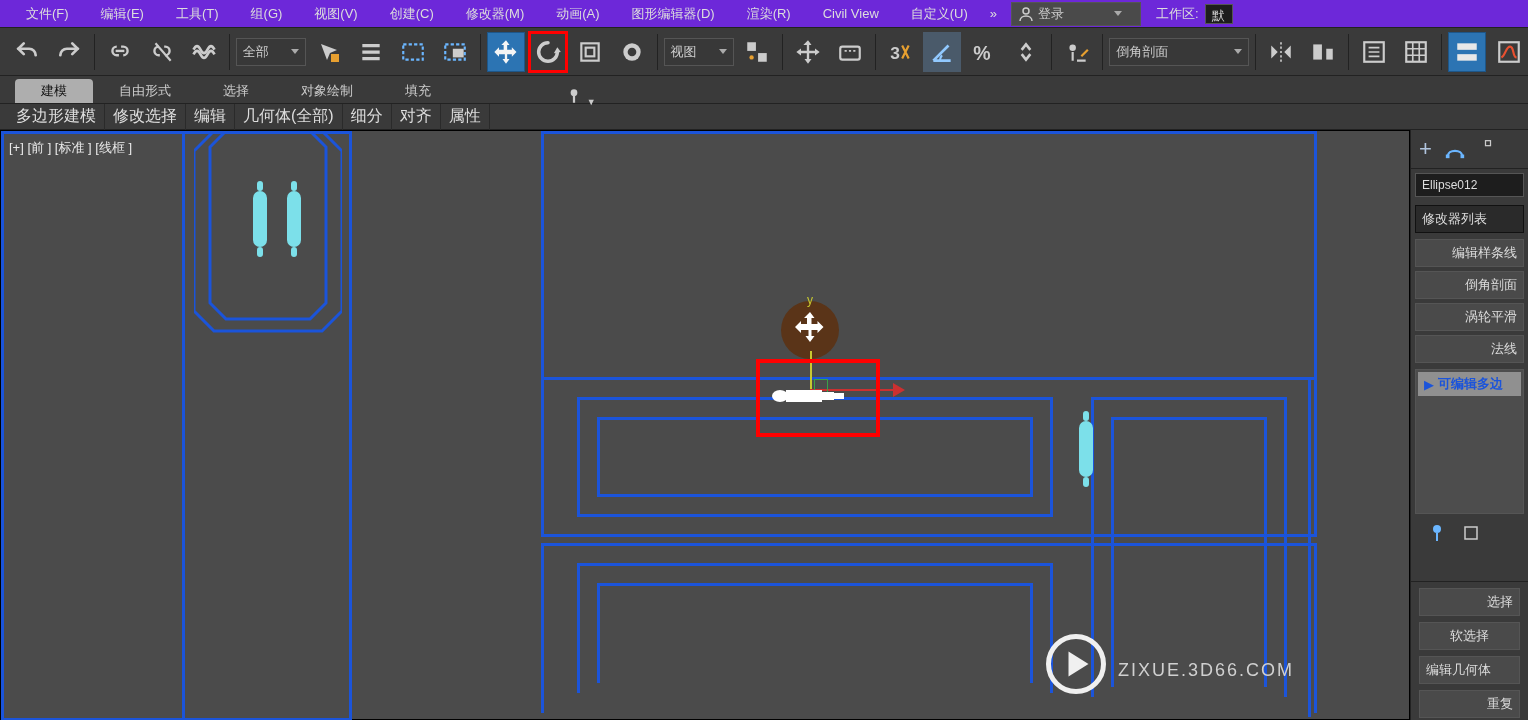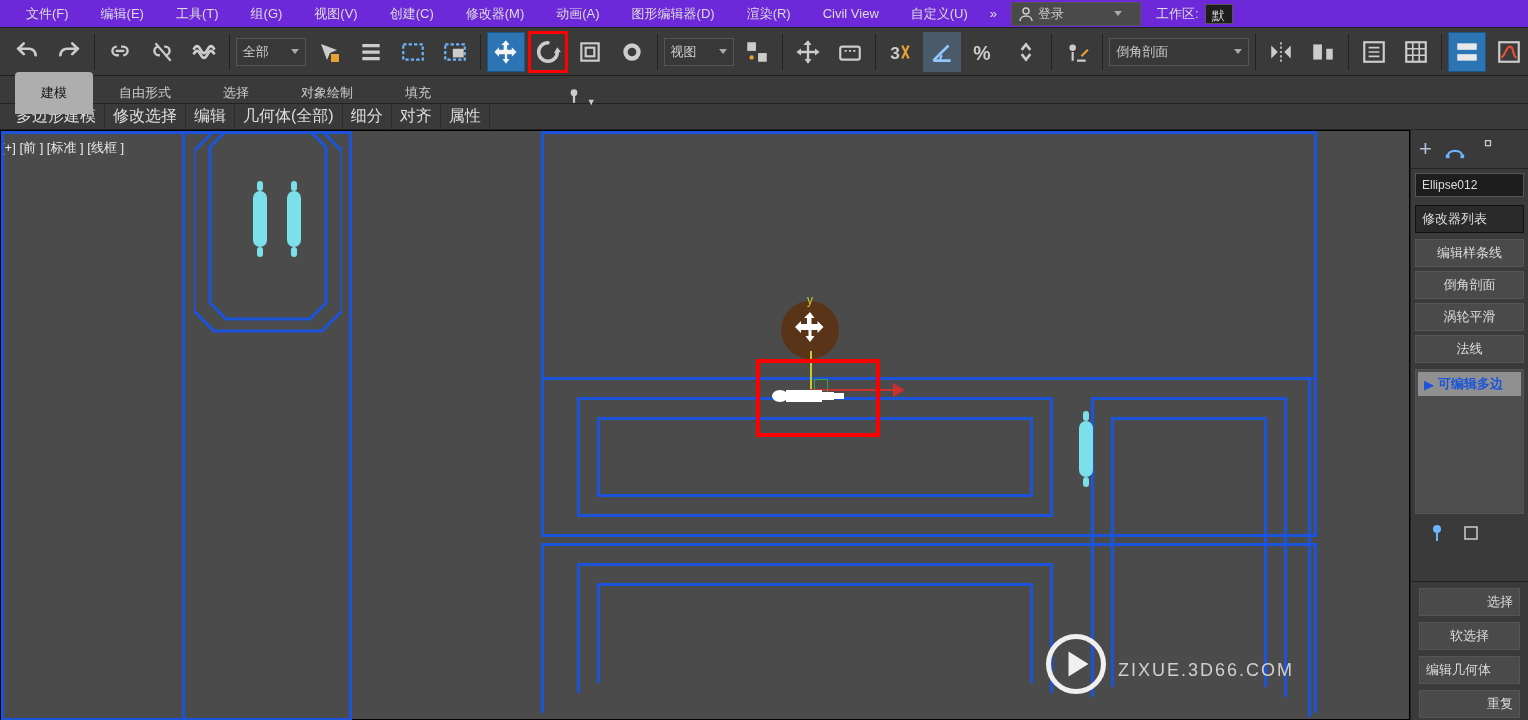--- a/index.html
+++ b/index.html
@@ -108,24 +108,24 @@
   .ribbon-tabs {
     display: flex;
     align-items: flex-end;
     background: #3a3a3a;
     height: 28px;
     padding-left: 15px;
     border-bottom: 1px solid #222;
     position: relative;
   }
   .ribbon-tab {
-    padding: 12px 26px;
+    padding: 3px 26px;
     color: #ccc;
     position: relative;
-    top: 11px;
+    top: 0;
   }
   .ribbon-tab.active {
     background: #aeaeae;
     color: #111;
     border-top-left-radius: 4px;
     border-top-right-radius: 4px;
   }
   
   .sub-ribbon {
     display: flex;
@@ -147,21 +147,21 @@
     height: calc(720px - 28px - 48px - 28px - 26px);
   }
   .viewport {
     flex: 1;
     background: #4b4b4b;
     position: relative;
     border: 1px solid #000;
   }
   .viewport-label {
     position: absolute;
-    top: 8px; left: 0;
+    top: 8px; left: 8px;
     color: #e8e8e8;
     font-size: 13px;
   }
   .right-panel {
     width: 118px;
     background: #3a3a3a;
     border-left: 1px solid #222;
     display: flex;
     flex-direction: column;
   }
@@ -189,21 +189,21 @@
     color: #ddd;
     display: flex;
     align-items: center;
     gap: 4px;
   }
   .rp-btn {
     border: 1px solid #555;
     background: #4a4a4a;
     padding: 4px 6px;
     margin: 2px 4px;
-    text-align: center;
+    text-align: right;
     color: #ddd;
     font-size: 13px;
     cursor: default;
   }
   .rp-stack {
     margin: 4px;
     border: 1px solid #555;
     padding: 2px;
     background: #4d4d4d;
     flex: 0 0 auto;

